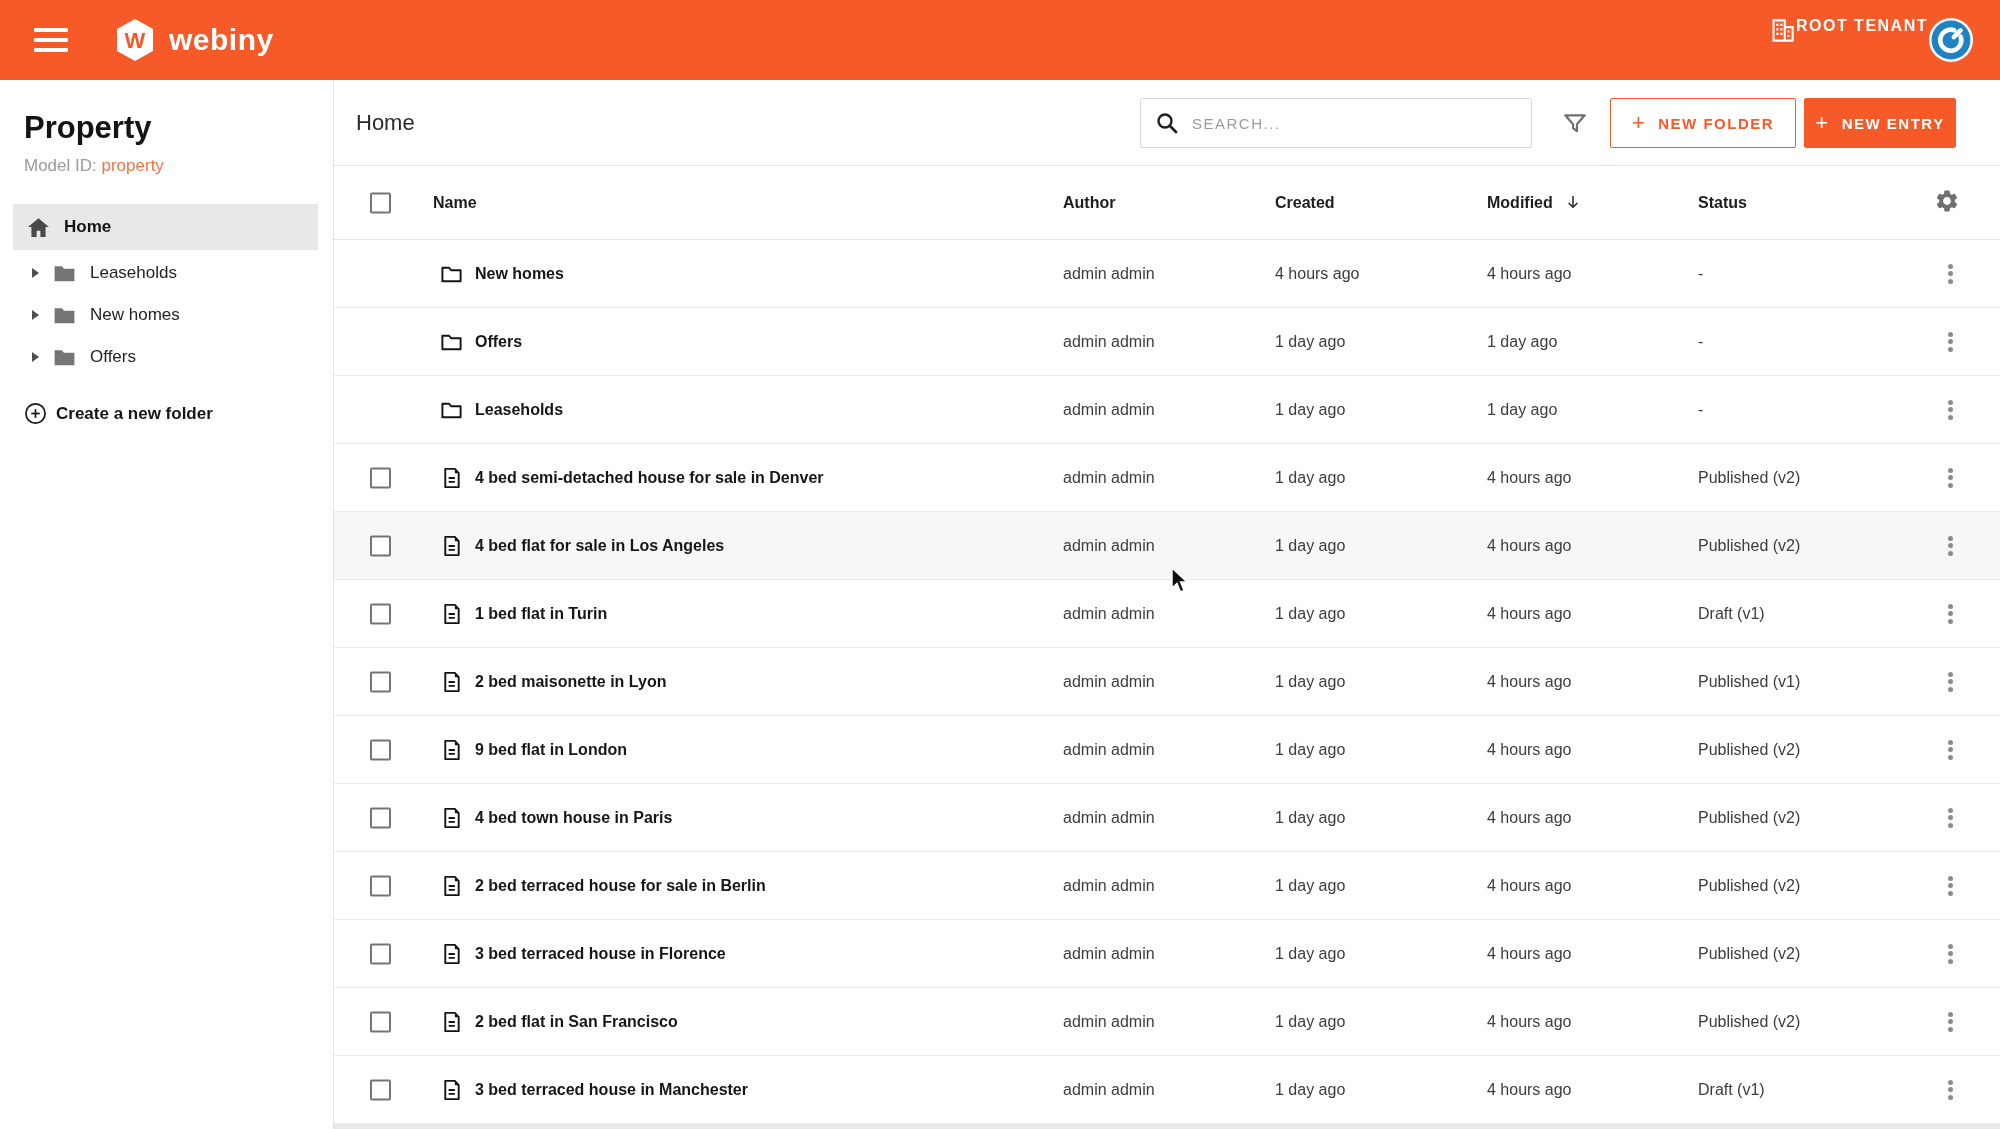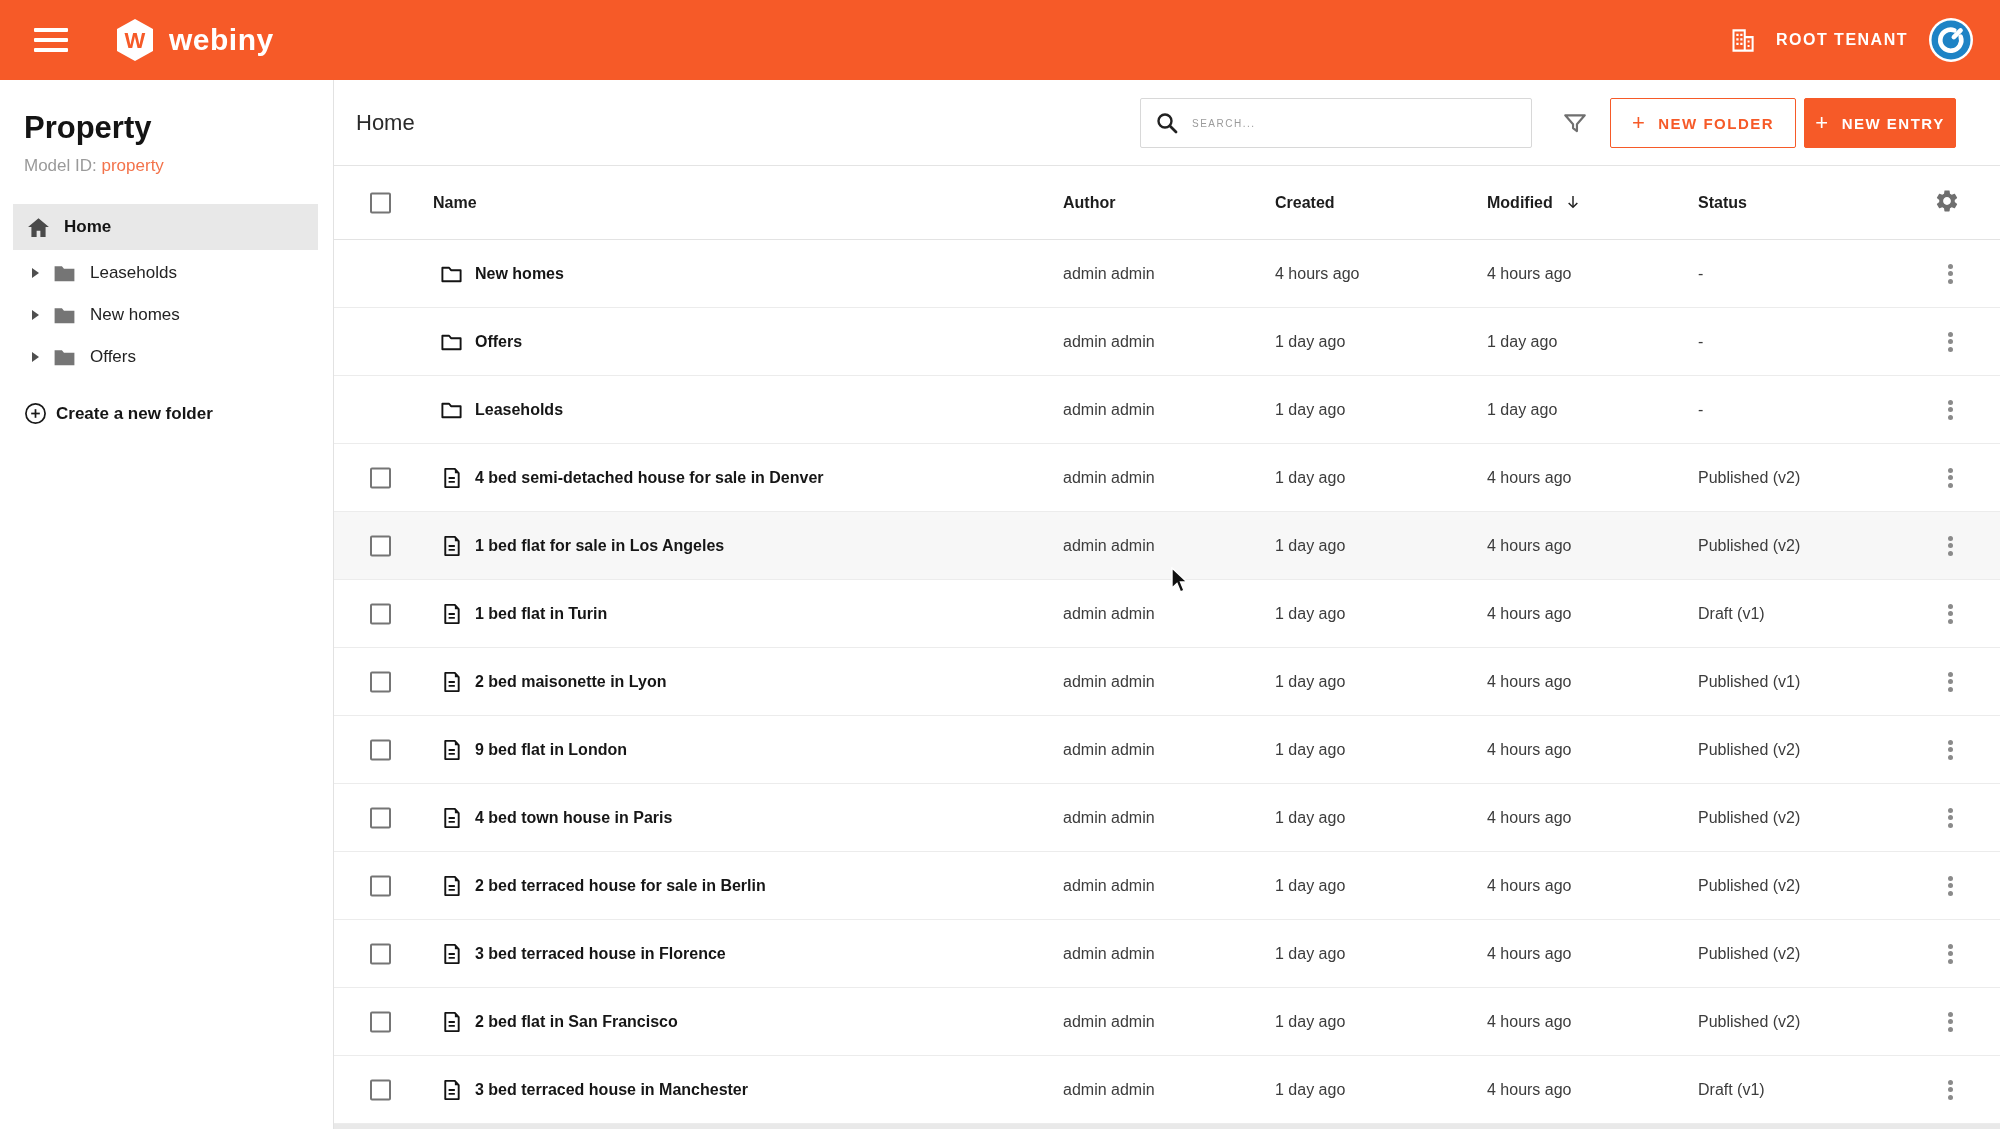--- a/index.html
+++ b/index.html
@@ -10,21 +10,21 @@
   }
   
   .topbar {
     position:absolute; left:0; top:0; width:2000px; height:80px;
     background:#f65a28; display:flex; align-items:center; padding:0 26px;
   }
   .hamburger { width:34px; height:24px; display:flex; flex-direction:column; justify-content:space-between; cursor:pointer; margin-left:8px;}
   .hamburger span { display:block; height:4px; background:#fff; border-radius:1px; }
   .logo-wrap { display:flex; align-items:center; margin-left:44px; gap:11px; }
   .brand { color:#fff; font-size:30px; font-weight:700; letter-spacing:.5px; }
-  .topbar-right { margin-left:auto; display:flex; align-items:center; gap:20px; }
+  .topbar-right { margin-left:auto; display:flex; }
   .tenant-label { color:#fff; font-size:16px; font-weight:600; letter-spacing:1.5px; }
   .avatar { width:46px; height:46px; border-radius:50%; cursor:pointer; display:block; }
 
   
   .sidebar {
     position:absolute; left:0; top:80px; width:334px; bottom:0;
     background:#fff; border-right:1px solid #e2e2e2;
   }
   .sidebar-title { margin:30px 0 0 24px; font-size:31px; font-weight:600; color:#141414; }
   .model-id { margin:10px 0 0 24px; font-size:17px; color:#9a9a9a; }
@@ -49,21 +49,21 @@
   .main { position:absolute; left:334px; top:80px; right:0; bottom:0; background:#fff; }
   .main-header { position:relative; height:86px; border-bottom:1px solid #e4e4e4; }
   .page-title { position:absolute; left:22px; top:50%; transform:translateY(-50%); font-size:22px; color:#2a2a2a; }
   .searchbox {
     position:absolute; left:806px; top:18px; width:392px; height:50px;
     border:1px solid #d8d8d8; border-radius:2px; background:#fff;
     display:flex; align-items:center; padding:0 12px 0 14px; gap:13px;
   }
   .searchbox input {
     border:none; outline:none; flex:1; font-family:"Liberation Sans",sans-serif;
-    font-size:10px; letter-spacing:1.5px; color:#4a4a4a; background:transparent;
+    font-size:15px; letter-spacing:1.5px; color:#4a4a4a; background:transparent;
   }
   .searchbox input::placeholder { color:#9b9b9b; }
   .filter-btn { position:absolute; left:1228px; top:31px; cursor:pointer; }
   .btn {
     position:absolute; top:18px; height:50px; border-radius:2px; cursor:pointer;
     display:flex; align-items:center; justify-content:center; gap:12px;
     font-size:15px; font-weight:700; letter-spacing:1.5px;
     font-family:"Liberation Sans",sans-serif;
   }
   .btn .plus { font-size:22px; font-weight:400; line-height:1; }
@@ -310,21 +310,21 @@
     <span class="checkbox pos-check row-checkbox"></span>
     <span class="icon-cell pos-icon">
 
       <svg class="icon-file" width="23" height="23" viewBox="0 0 24 24">
         <path d="M5.5 2.5 h10 l4 4.5 v14.5 h-14 Z" fill="none" stroke="#141414" stroke-width="2" stroke-linejoin="round"></path>
         <path d="M15.5 2.5 v4.5 h4 Z" fill="#141414"></path>
         <line x1="9" y1="12" x2="15.5" y2="12" stroke="#141414" stroke-width="2"></line>
         <line x1="9" y1="16" x2="15.5" y2="16" stroke="#141414" stroke-width="2"></line>
       </svg>
     </span>
-    <span class="cell name pos-name">1 bed flat for sale in Los Angeles</span>
+    <span class="cell name pos-name">4 bed flat for sale in Los Angeles</span>
     <span class="cell pos-author">admin admin</span>
     <span class="cell pos-created">1 day ago</span>
     <span class="cell pos-modified">4 hours ago</span>
     <span class="cell pos-status">Published (v2)</span>
     <span class="kebab pos-kebab">
           <i></i>
           <i></i>
           <i></i>
         </span>
   </div>

